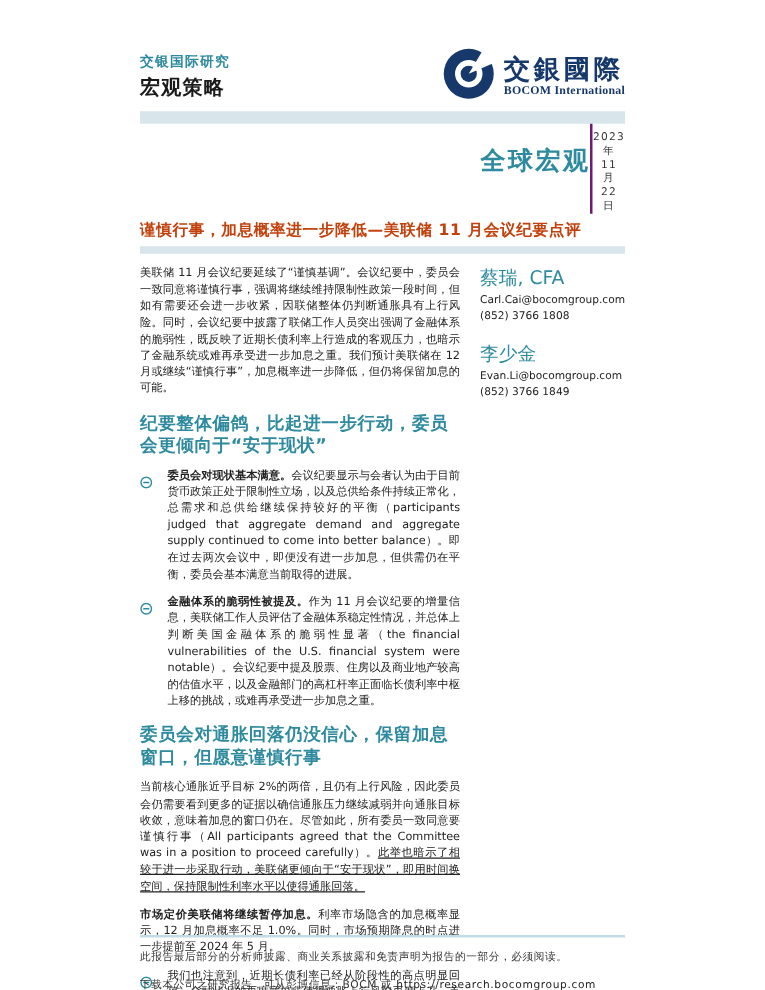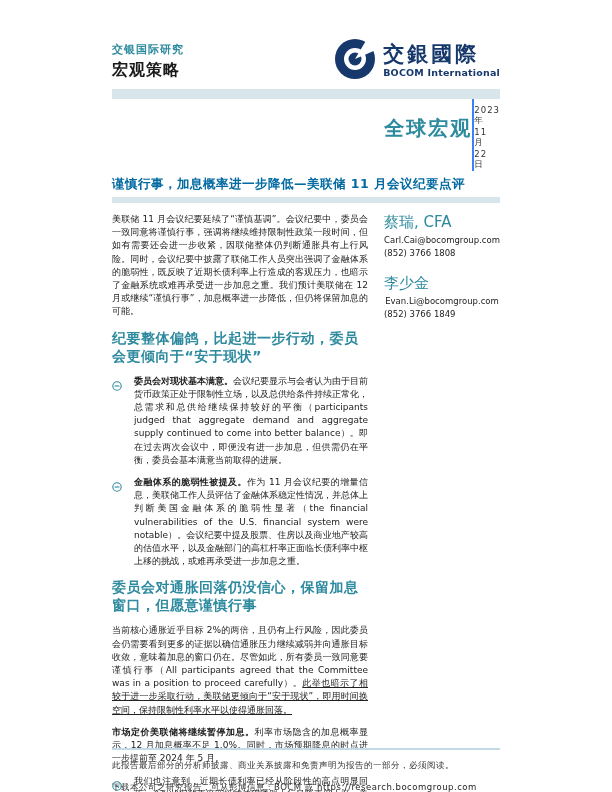--- a/index.html
+++ b/index.html
@@ -16,55 +16,55 @@
   .content { padding: 38px 50px 0 50px; }
 
   
   .top-header { display: flex; justify-content: space-between; align-items: flex-start; min-height: 46px; }
   .org-block { padding-top: 4px; }
   .org-name { color: #2e8a9e; font-weight: bold; font-size: 11px; letter-spacing: 1px; }
   .org-category { color: #1a1a1a; font-weight: bold; font-size: 16px; letter-spacing: 1px; margin-top: 3px; }
   .logo-block { display: flex; align-items: center; gap: 7px; }
   .logo-text { color: #16386b; text-align: left; }
   .logo-cn { font-size: 21px; font-weight: bold; letter-spacing: 3px; line-height: 1; }
-  .logo-en { font-size: 9.5px; font-weight: bold; letter-spacing: 0.2px; margin-top: 2px; }
+  .logo-en { font-size: 9.5px; font-weight: bold; letter-spacing: 0.2px; margin-top: 2px; font-family: Liberation Serif, serif; }
 
   
   .band1 { height: 10px; background: #d8e6ec; margin-top: 5px; }
   .band2 { height: 9px; background: #d8e6ec; }
   .band3 { height: 6px; background: #d8e6ec; }
 
   
   .title-row { display: flex; align-items: stretch; }
   .title-left { width: 368px; display: flex; justify-content: flex-end; }
   .section-title { color: #2e8a9e; font-size: 20px; font-weight: bold; letter-spacing: 2px; padding: 16px 0 8px 0; }
-  .title-right { flex: 1; border-left: 2px solid #3b82f6; padding: 6px 0 0 0; text-align: left; }
+  .title-right { flex: 1; border-left: 2px solid #701a75; padding: 6px 0 0 0; text-align: center; }
   .report-date { font-size: 8.5px; color: #333; letter-spacing: 1px; }
-  .headline { font-size: 12.5px; font-weight: bold; color: #0369a1; letter-spacing: 0.5px; padding: 5px 0 4px 0; }
+  .headline { font-size: 12.5px; font-weight: bold; color: #c2410c; letter-spacing: 0.5px; padding: 5px 0 4px 0; }
 
   
   .content-row { display: flex; margin-top: 10px; }
   .main-col { width: 368px; }
   .side-col { flex: 1; padding-left: 16px; }
 
   .body-text { font-size: 9px; line-height: 13.2px; text-align: justify; color: #222; }
   .teal-heading { color: #2e8a9e; font-size: 14px; font-weight: bold; margin-top: 11px; letter-spacing: 0.5px; }
 
   .bullet { display: flex; margin-top: 9px; }
   .bullet-icon-cell { width: 22px; flex: none; padding-top: 1px; }
   .bullet-body { flex: 1; }
   .lead { font-weight: bold; }
   .underlined { text-decoration: underline; }
 
   .para { margin-top: 9px; }
 
   
   .analyst { margin-bottom: 16px; }
   .analyst-name { color: #2e8a9e; font-weight: normal; font-size: 15px; }
-  .analyst-email { font-size: 8.5px; color: #222; margin-top: 3px; text-align: center; }
+  .analyst-email { font-size: 8.5px; color: #222; margin-top: 3px; }
   .analyst-phone { font-size: 8.5px; color: #222; margin-top: 3px; }
 
   
   .footer { position: absolute; left: 50px; right: 50px; top: 748px; }
   .footer-divider { height: 2px; background: #c2dbe4; }
   .footer-line { font-size: 8.5px; color: #333; margin-top: 10px; letter-spacing: 0.5px; }
   .footer-link { color: #222; text-decoration: none; }
 </style>
 </head>
 <body>

